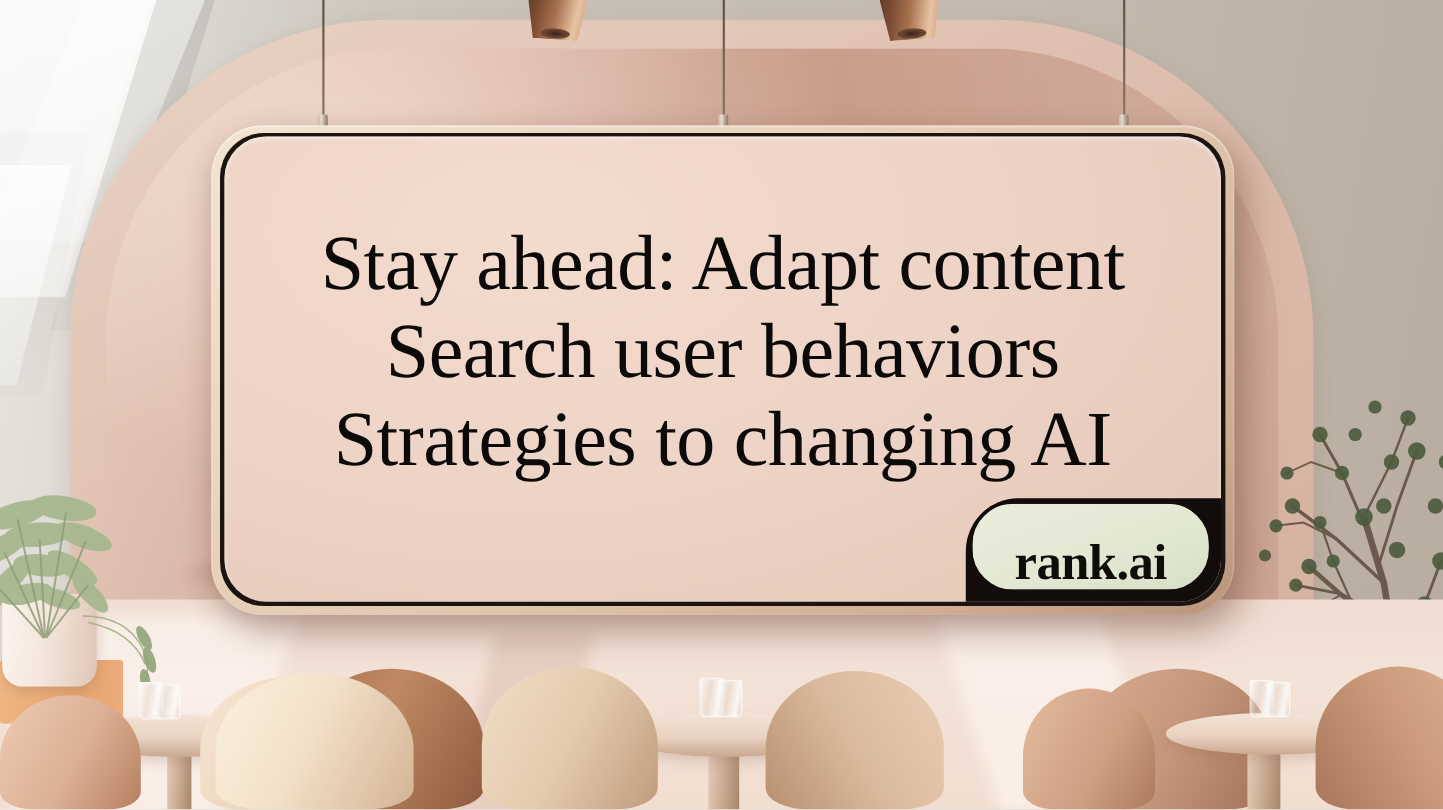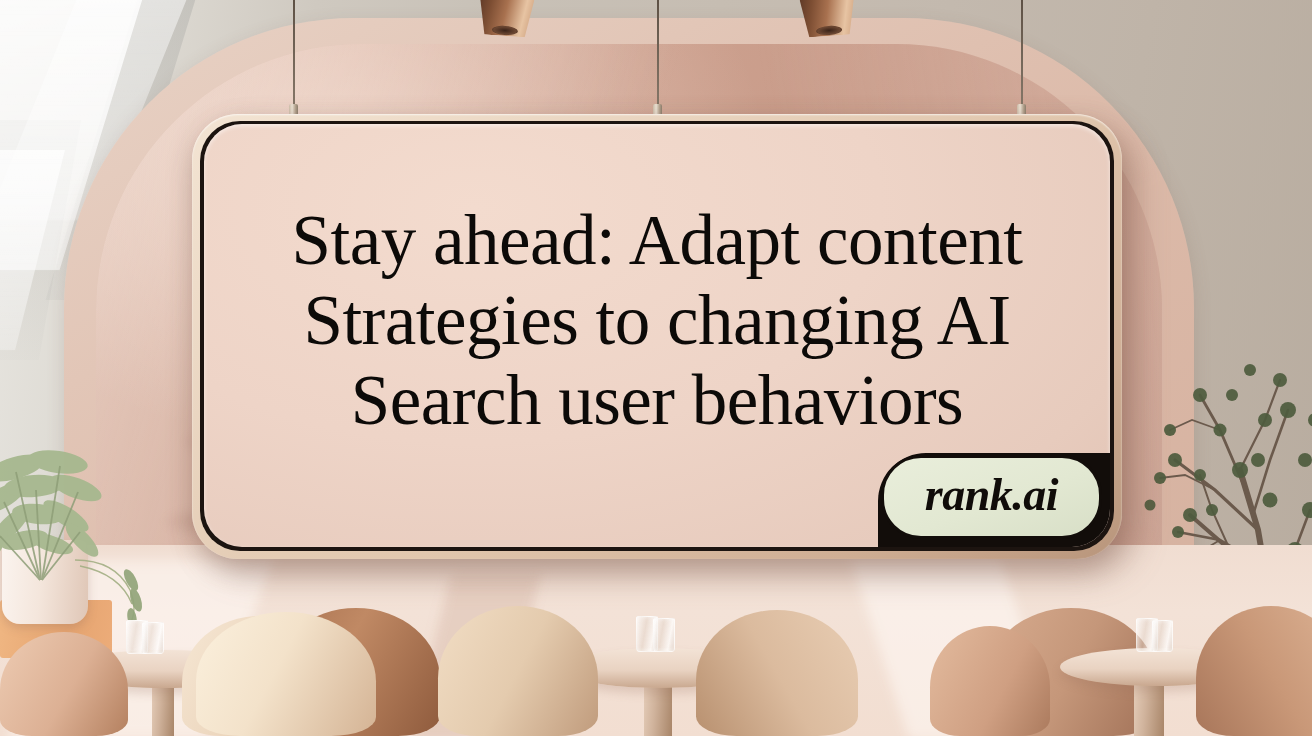--- a/index.html
+++ b/index.html
@@ -252,23 +252,22 @@
   .badge {
     position: absolute;
     right: 8px;
     bottom: 8px;
     width: 215px;
     height: 78px;
     border-radius: 40px;
     background: linear-gradient(160deg, #e9eedb 0%, #e2e8d2 55%, #d8dfc7 100%);
     border: 3px solid #120d0a;
     display: flex;
-    align-items: center;
+    align-items: flex-end;
     justify-content: center;
-    font-style: italic;
   }
   .badge-text {
     font-family: "Liberation Serif", "DejaVu Serif", serif;
     font-weight: 700;
     font-size: 46px;
     color: #100c09;
     letter-spacing: -0.5px;
     line-height: 1;
     transform: translateY(-2px);
   }
@@ -467,22 +466,22 @@
   <div class="chair" style="left:1196px; top:606px; width:150px; height:130px; background:linear-gradient(240deg,#dcb294 0%,#c99878 50%,#a8765a 100%);"></div>
   <div class="chair" style="left:930px; top:626px; width:120px; height:110px; background:linear-gradient(118deg,#e3bb9e 0%,#cf9f82 60%,#ab7a5d 100%);"></div>
 
   <div class="sign-shadow"></div>
   <div class="sign-frame"></div>
   <div class="sign-bevel"></div>
 
   <div class="sign-face">
     <div class="headline">
       <span class="ln">Stay ahead: Adapt content</span>
+      <span class="ln">Search user behaviors</span>
       <span class="ln">Strategies to changing AI</span>
-      <span class="ln">Search user behaviors</span>
     </div>
 
     <div class="badge-dark"></div>
     <div class="badge">
       <span class="badge-text">rank.ai</span>
     </div>
   </div>
 
 </div>
 

